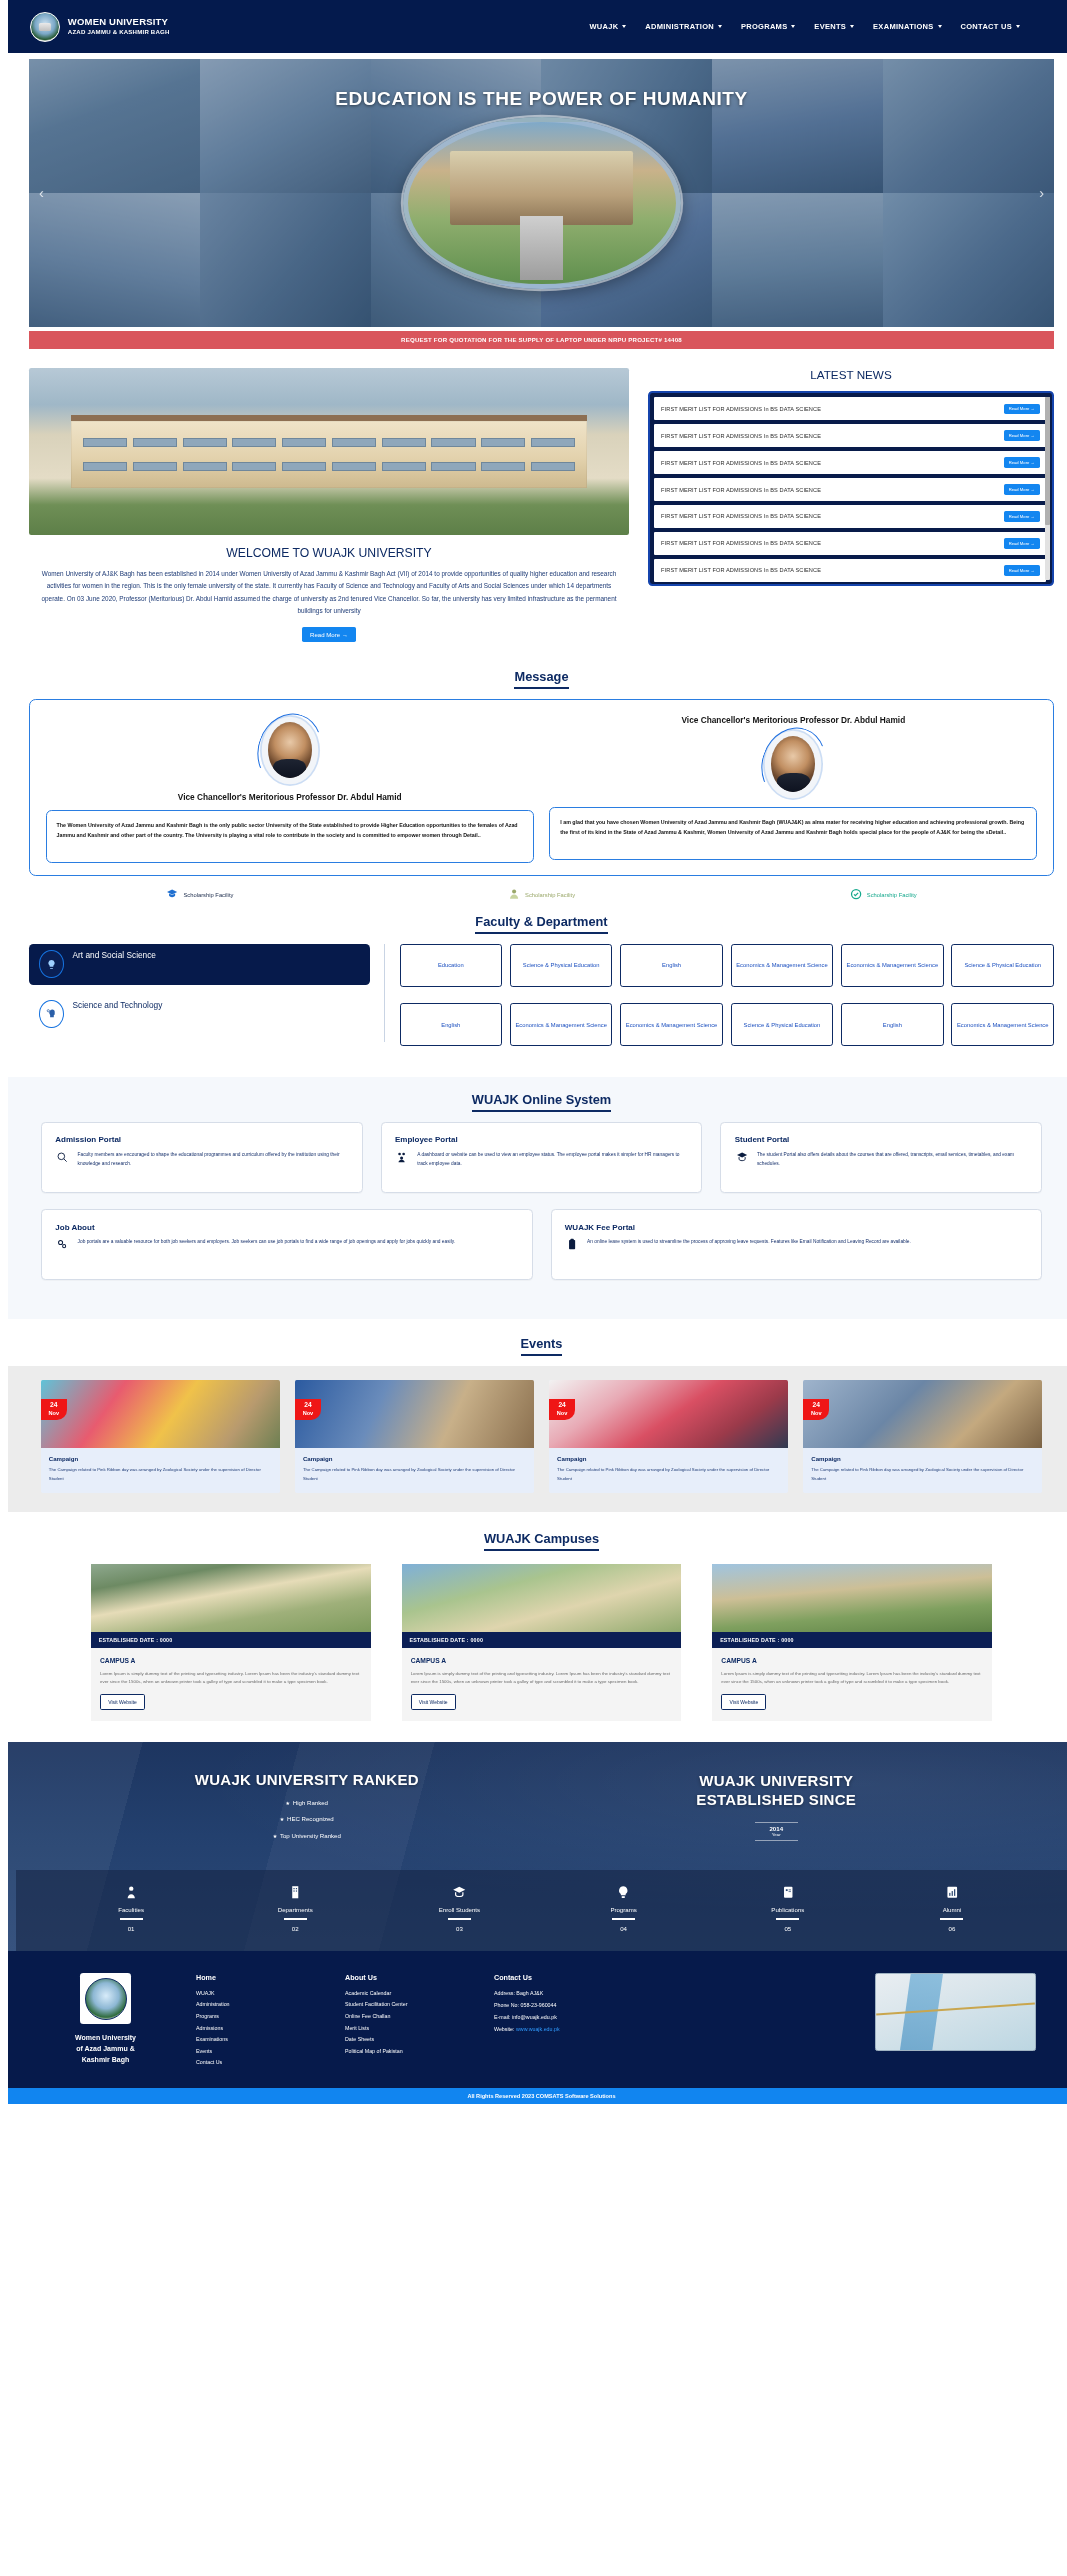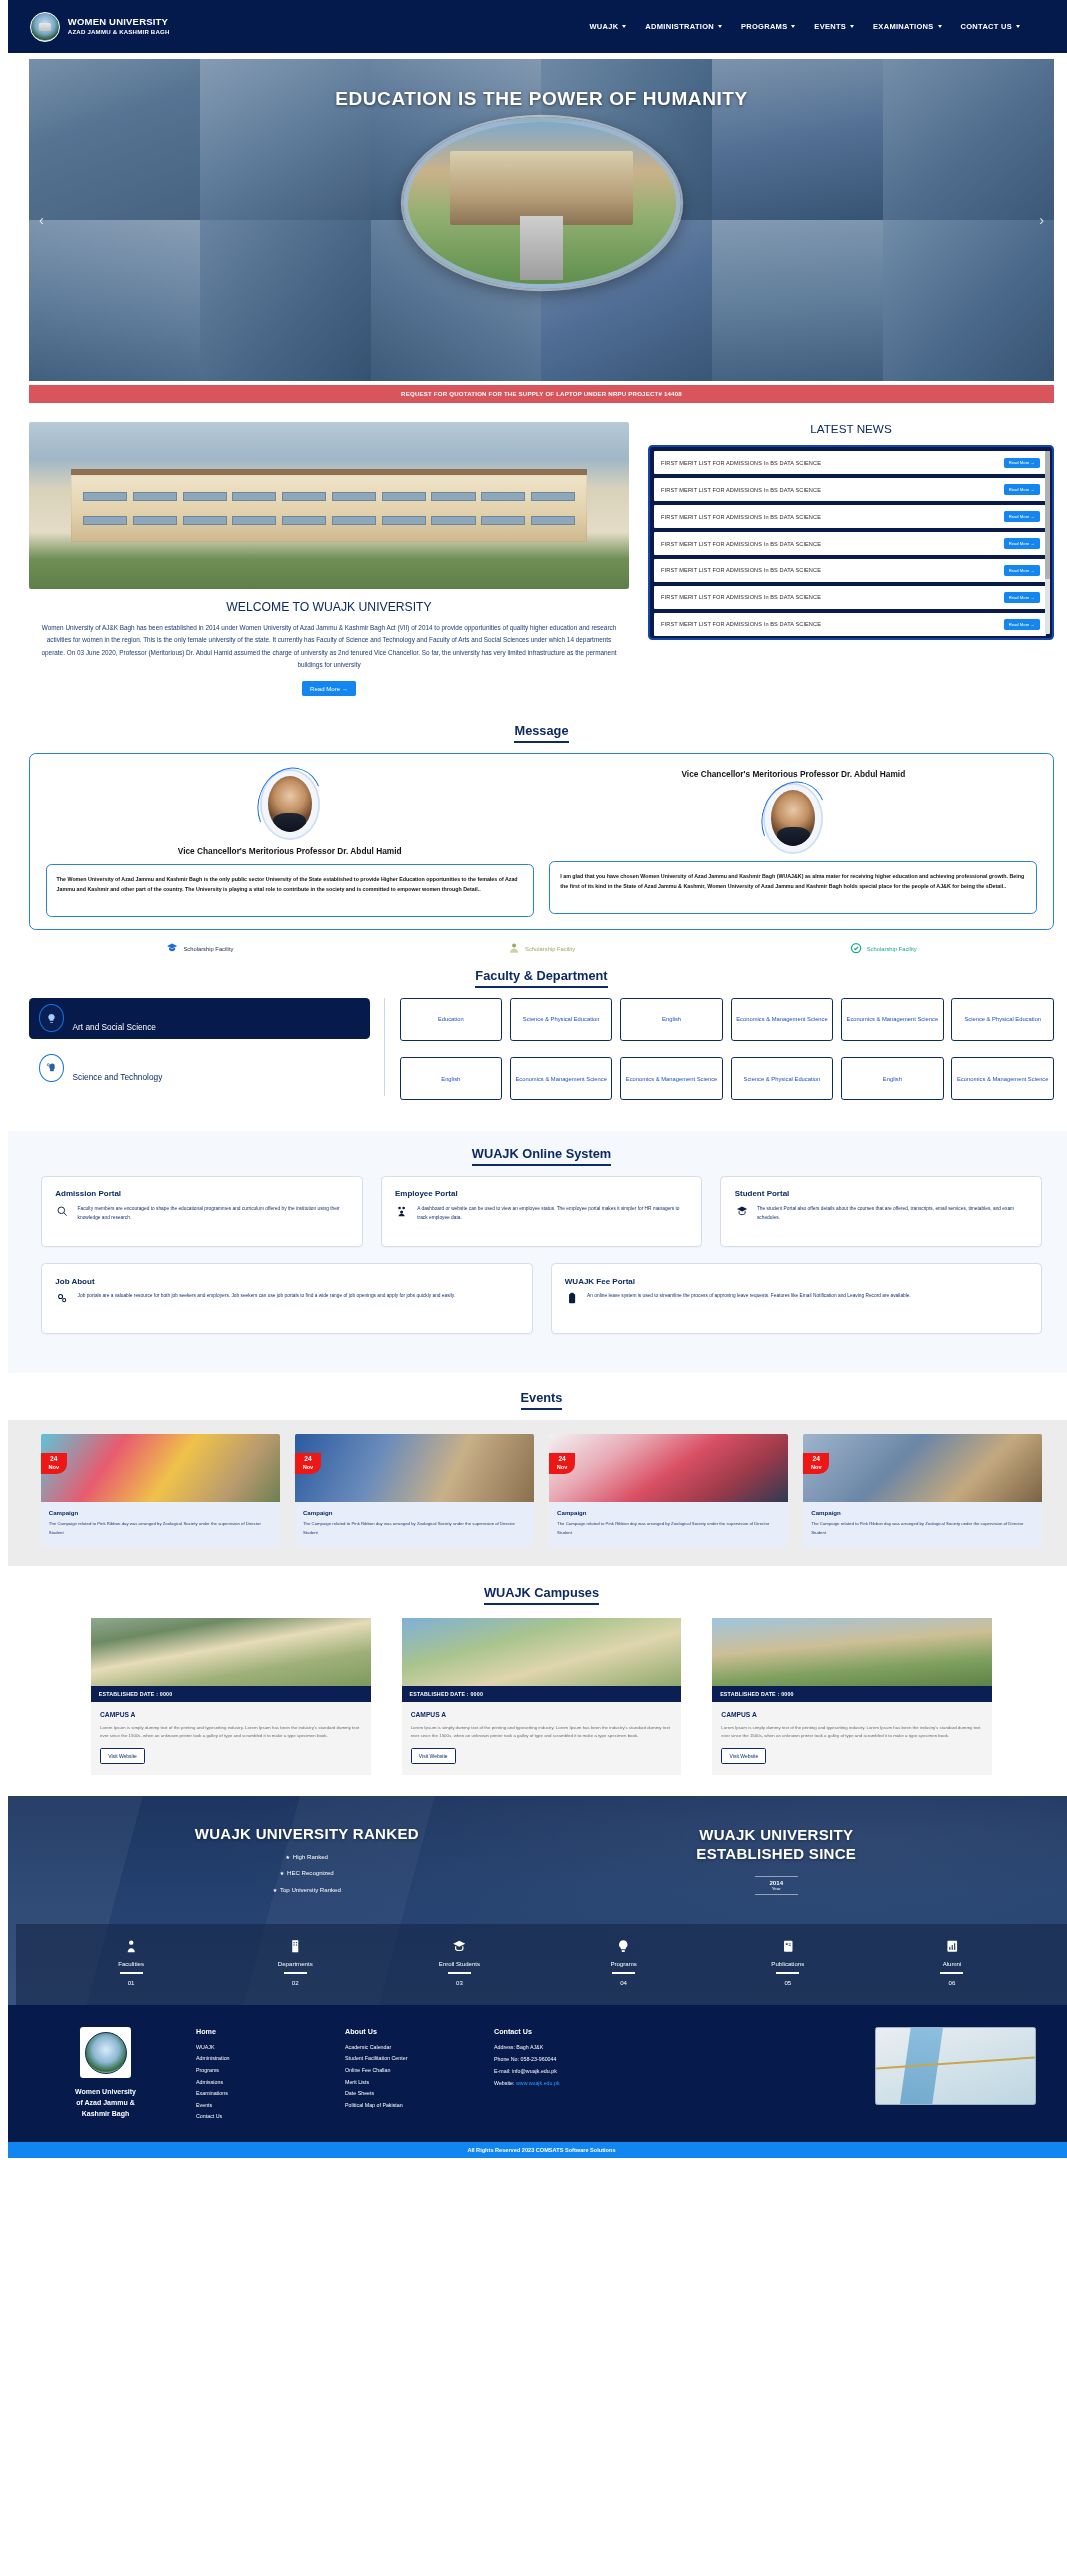--- a/index.html
+++ b/index.html
@@ -37,21 +37,21 @@
   .brand-sub { font-size: 6.1px; font-weight: bold; letter-spacing: 0.2px; margin-top: 1.1px; }
   .mainnav { margin-left: auto; display: flex; align-items: center; gap: 19px; padding-right: 33px; }
   .navitem {
     color: #ffffff; font-size: 7.5px; font-weight: bold; letter-spacing: 0.3px;
     display: flex; align-items: center; gap: 3.9px; cursor: pointer; white-space: nowrap;
   }
   .caret { width: 0; height: 0; border-left: 2.8px solid transparent; border-right: 2.8px solid transparent; border-top: 3.3px solid #ffffff; }
 
   
   .hero {
-    position: relative; height: 322px; margin: 5.6px 21px 0 21px;
+    position: relative; height: 268px; margin: 5.6px 21px 0 21px;
     background: #6d88a8; overflow: hidden;
   }
   .hero-grid { position:absolute; inset:0; display:grid; grid-template-columns: repeat(6,1fr); grid-template-rows: 1fr 1fr; }
   .hero-cell { background-size: cover; }
   .c1 { background: linear-gradient(160deg,#8fa6b8 0%,#5d7c96 40%,#46637c 100%); }
   .c2 { background: linear-gradient(150deg,#a3b6c6 0%,#6b88a2 50%,#3f5a73 100%); }
   .c3 { background: linear-gradient(200deg,#9fb2c2 0%,#62809c 50%,#3a5772 100%); }
   .c4 { background: linear-gradient(120deg,#7f9ab0 0%,#4f6e8a 60%,#33506b 100%); }
   .c5 { background: linear-gradient(170deg,#96aabb 0%,#587698 50%,#2f4c68 100%); }
   .c6 { background: linear-gradient(140deg,#8aa3b7 0%,#53718e 55%,#365370 100%); }
@@ -185,21 +185,21 @@
   }
   .msg-body { font-size: 5.3px; line-height: 1.95; color:#111; font-weight: bold; }
   .msg-foot { display:flex; justify-content: space-around; margin: 10px 21px 4.4px; padding-top: 2.2px; }
   .msg-foot-item { display:flex; align-items:center; gap: 5px; font-size: 5.8px; }
   .scholar-icon { width: 12.2px; height: 12.2px; display:inline-block; }
 
   
   .fac-wrap { display:flex; gap: 0; padding: 0 21px 5.6px; align-items: flex-start; }
   .fac-side { width: 356px; padding-right: 14.5px; border-right: 1.1px solid #c9d4e4; }
   .fac-item {
-    display:flex; align-items:flex-end; gap: 9px; padding: 6.7px 10px; border-radius: 4.4px;
+    display:flex; align-items:flex-start; gap: 9px; padding: 6.7px 10px; border-radius: 4.4px;
     margin-bottom: 7.8px; cursor:pointer;
   }
   .fac-item.active { background: #061a4b; }
   .fac-item.active .fac-label { color: #fff; }
   .fac-label { font-size: 8.3px; color:#0d2a63; }
   .fac-ico {
     width: 24.5px; height: 28px; border-radius: 50%; border: 1.7px solid #1673e0; flex: none;
     background: #ffffff; display:flex; align-items:center; justify-content:center;
     font-size: 9.5px; color:#1f5fb0;
   }

